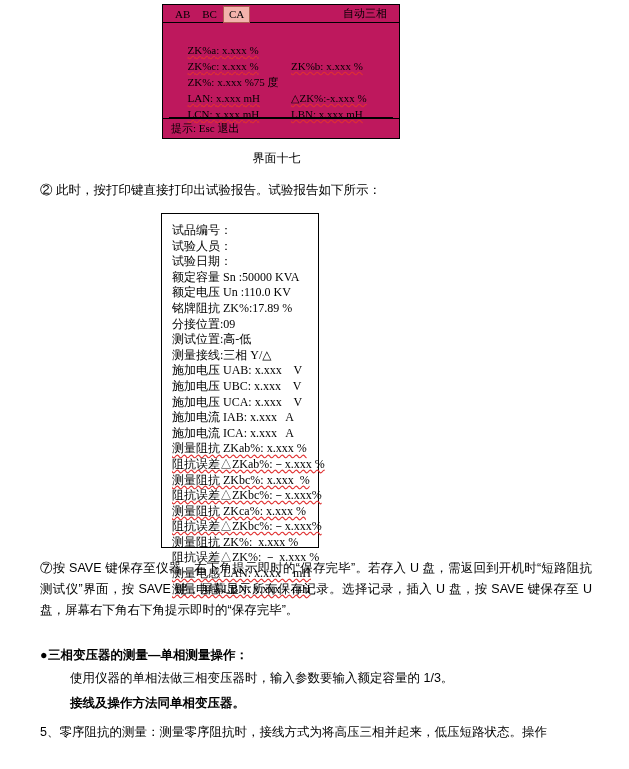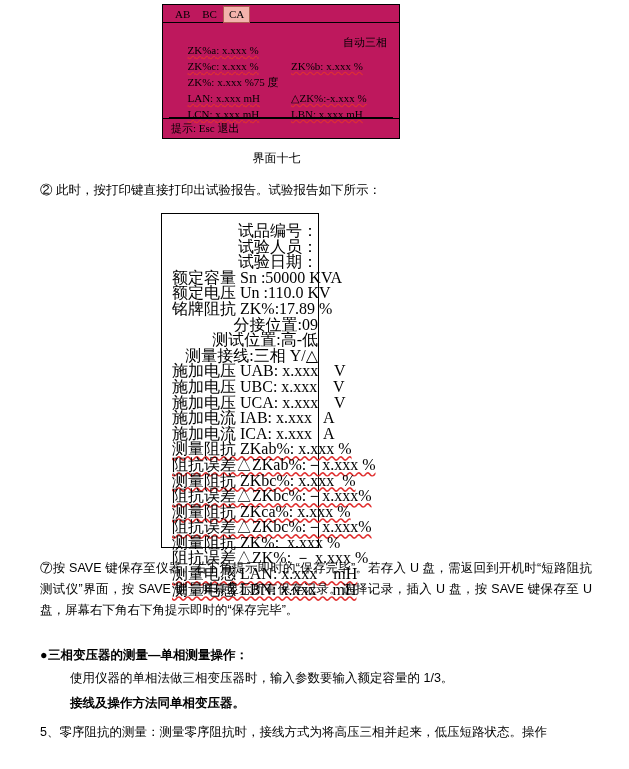--- a/index.html
+++ b/index.html
@@ -54,21 +54,20 @@
     border: 1px solid #b05c52;
     padding: 0px 5px 0px 5px;
   }
   .screen-mode {
     position: absolute;
     right: 12px;
     top: 1px;
     font-family: "Liberation Sans", sans-serif;
     font-size: 11px;
     line-height: 15px;
-    margin-top: 29px;
   }
   .screen-body {
     position: relative;
     padding: 3px 8px 0 8px;
   }
   .screen-line {
     position: relative;
     height: 16px;
     line-height: 16px;
     white-space: pre;
@@ -134,22 +133,21 @@
     box-sizing: border-box;
     background: #ffffff;
     padding: 9px 0 0 10px;
   }
   .report-line {
     position: relative;
     height: 15.6px;
     line-height: 15.6px;
     white-space: pre;
     font-family: "Liberation Serif", serif;
-    font-size: 16px;
-    text-align: right;
+    font-size: 12px;
   }
 
   
   #para-7 {
     position: absolute;
     left: 40px;
     top: 558px;
     width: 552px;
     font-size: 12.5px;
     line-height: 21px;

